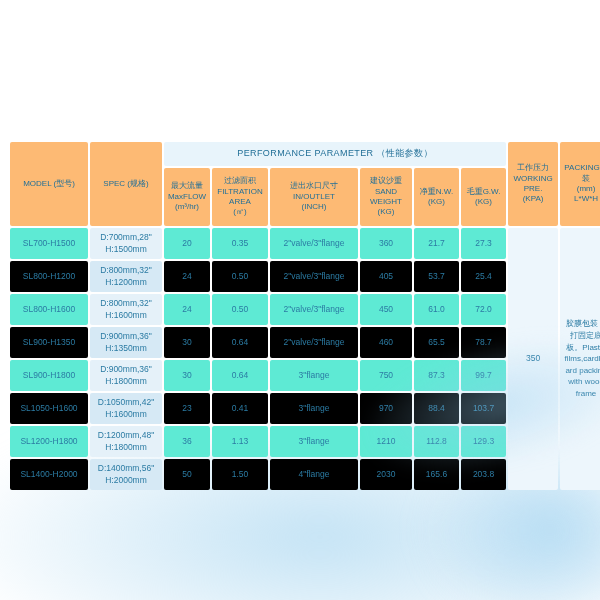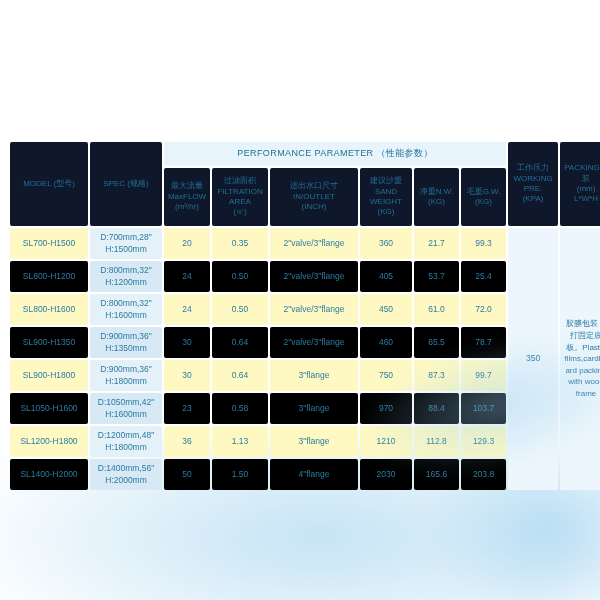--- a/index.html
+++ b/index.html
@@ -42,31 +42,31 @@
     vertical-align:middle;
     color:#2b7ba3;
     font-size:8px;
     line-height:1.3;
     padding:2px 2px;
     white-space:pre-line;
     word-wrap:break-word;
     border-radius:2px;
     font-weight:normal;
   }
-  th{background:#0f172a;color:#226f97;}
+  th{background:#fdba74;color:#226f97;}
   th.banner{
     background:#e8f4fb;
     font-size:9px;
     letter-spacing:0.4px;
     height:20px;
     text-align:center;
   }
   thead tr.subhead th{height:54px;}
   tbody td{height:27px;font-size:8.5px;}
-  tbody tr.odd td{background:#fef9c3;}
+  tbody tr.odd td{background:#5eead4;}
   tbody tr.even td{background:#000000;}
   tbody tr.odd td.spec{background:#e5f1f9;}
   tbody tr.even td.spec{background:#d6e9f5;}
   td.span-cell{background:#edf6fc !important;}
   td.packing-cell{font-size:8px;line-height:1.45;padding:2px 3px;}
 </style>
 </head>
 <body>
 
 <div class="wash wash-bottom"></div>
@@ -124,21 +124,21 @@
     <tbody>
       <tr class="odd">
         <td>SL700-H1500</td>
         <td class="spec">D:700mm,28"
 H:1500mm</td>
         <td>20</td>
         <td>0.35</td>
         <td>2"valve/3"flange</td>
         <td>360</td>
         <td>21.7</td>
-        <td>99.3</td>
+        <td>27.3</td>
         <td rowspan="8" class="span-cell">350</td>
         <td rowspan="8" class="span-cell packing-cell">胶膜包装，打固定底板。Plastic films,cardboard packing with wood frame</td>
       </tr>
       <tr class="even">
         <td>SL800-H1200</td>
         <td class="spec">D:800mm,32"
 H:1200mm</td>
         <td>24</td>
         <td>0.50</td>
         <td>2"valve/3"flange</td>
@@ -177,21 +177,21 @@
         <td>3"flange</td>
         <td>750</td>
         <td>87.3</td>
         <td>99.7</td>
       </tr>
       <tr class="even">
         <td>SL1050-H1600</td>
         <td class="spec">D:1050mm,42"
 H:1600mm</td>
         <td>23</td>
-        <td>0.58</td>
+        <td>0.41</td>
         <td>3"flange</td>
         <td>970</td>
         <td>88.4</td>
         <td>103.7</td>
       </tr>
       <tr class="odd">
         <td>SL1200-H1800</td>
         <td class="spec">D:1200mm,48"
 H:1800mm</td>
         <td>36</td>

